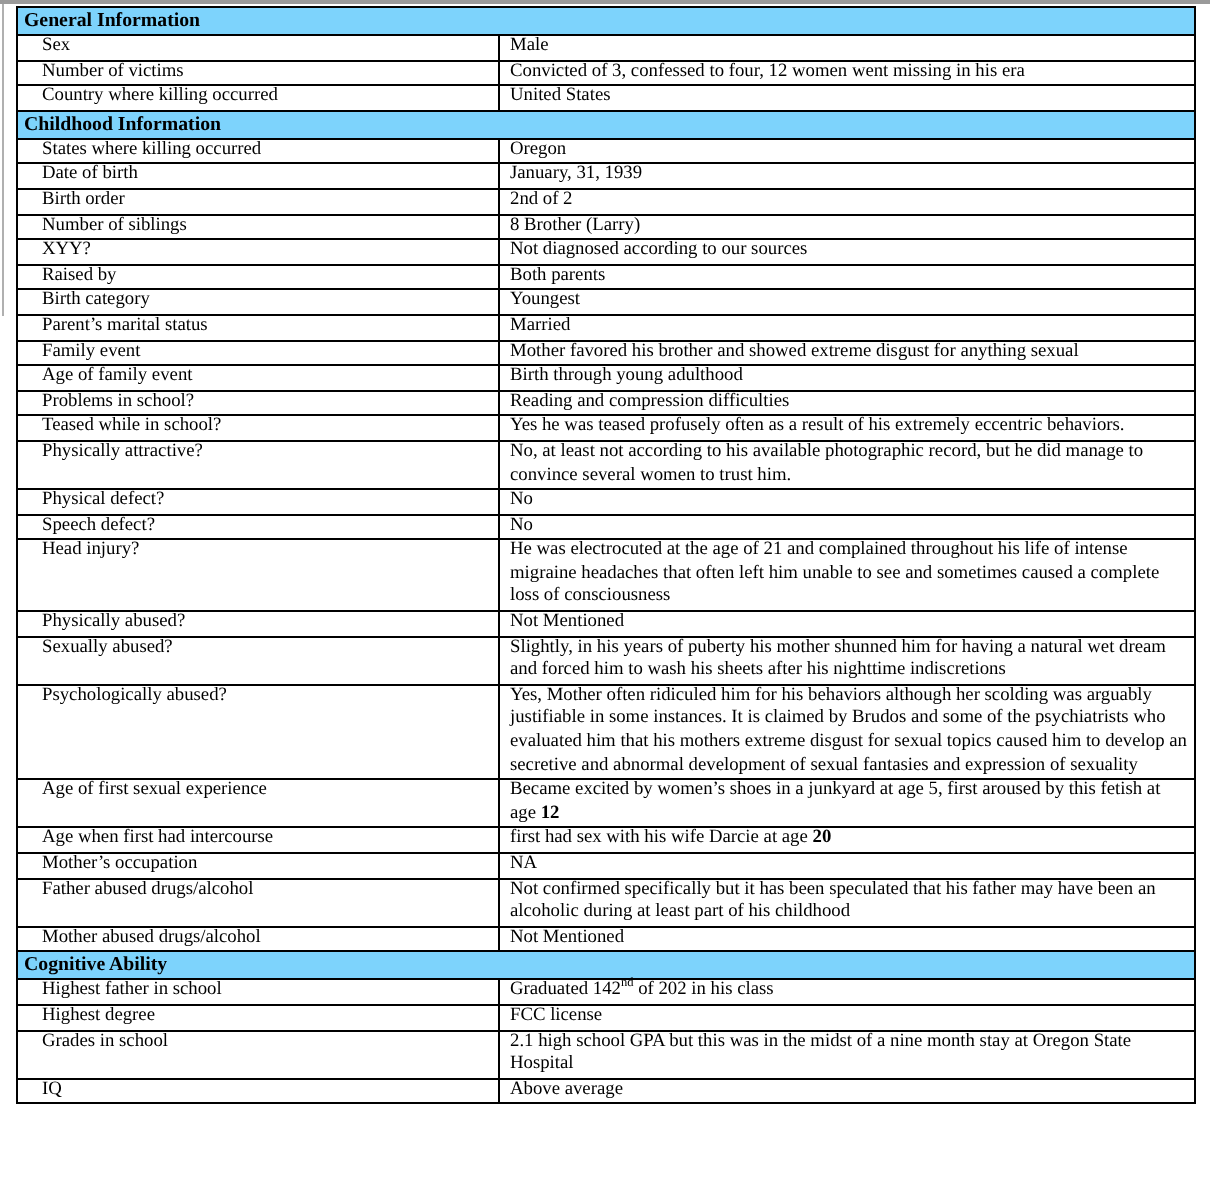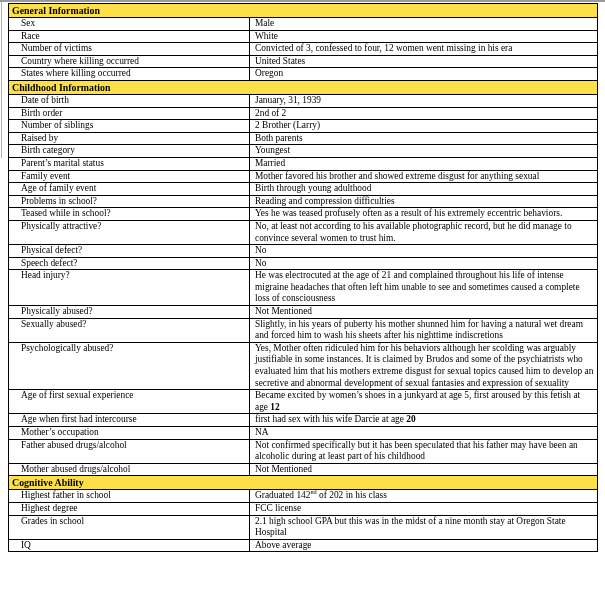--- a/index.html
+++ b/index.html
@@ -45,21 +45,21 @@
     word-wrap: break-word;
   }
   td.label-cell {
     padding-left: 12px;
     margin-top: 34px;
   }
   td.value-cell {
     padding-left: 5px;
   }
   td.section-header {
-    background: #fde047;
+    background: #7dd3fc;
     font-weight: bold;
     font-size: 9.9px;
     line-height: 13px;
     padding-left: 3px;
   }
   .bold { font-weight: bold; }
   sup {
     font-size: 6.3px;
     line-height: 0;
   }
@@ -78,49 +78,49 @@
     </colgroup>
     <tbody id="table-body">
         <tr>
           <td colspan="2" class="section-header">General Information</td>
         </tr>
         <tr>
           <td class="label-cell">Sex</td>
           <td class="value-cell">Male</td>
         </tr>
         <tr>
-          <td class="label-cell">Race</td>
-          <td class="value-cell">White</td>
-        </tr>
-        <tr>
           <td class="label-cell">Number of victims</td>
           <td class="value-cell">Convicted of 3, confessed to four, 12 women went missing in his era</td>
         </tr>
         <tr>
           <td class="label-cell">Country where killing occurred</td>
           <td class="value-cell">United States</td>
         </tr>
         <tr>
+          <td colspan="2" class="section-header">Childhood Information</td>
+        </tr>
+        <tr>
           <td class="label-cell">States where killing occurred</td>
           <td class="value-cell">Oregon</td>
         </tr>
         <tr>
-          <td colspan="2" class="section-header">Childhood Information</td>
-        </tr>
-        <tr>
           <td class="label-cell">Date of birth</td>
           <td class="value-cell">January, 31, 1939</td>
         </tr>
         <tr>
           <td class="label-cell">Birth order</td>
           <td class="value-cell">2nd of 2</td>
         </tr>
         <tr>
           <td class="label-cell">Number of siblings</td>
-          <td class="value-cell">2 Brother (Larry)</td>
+          <td class="value-cell">8 Brother (Larry)</td>
+        </tr>
+        <tr>
+          <td class="label-cell">XYY?</td>
+          <td class="value-cell">Not diagnosed according to our sources</td>
         </tr>
         <tr>
           <td class="label-cell">Raised by</td>
           <td class="value-cell">Both parents</td>
         </tr>
         <tr>
           <td class="label-cell">Birth category</td>
           <td class="value-cell">Youngest</td>
         </tr>
         <tr>

